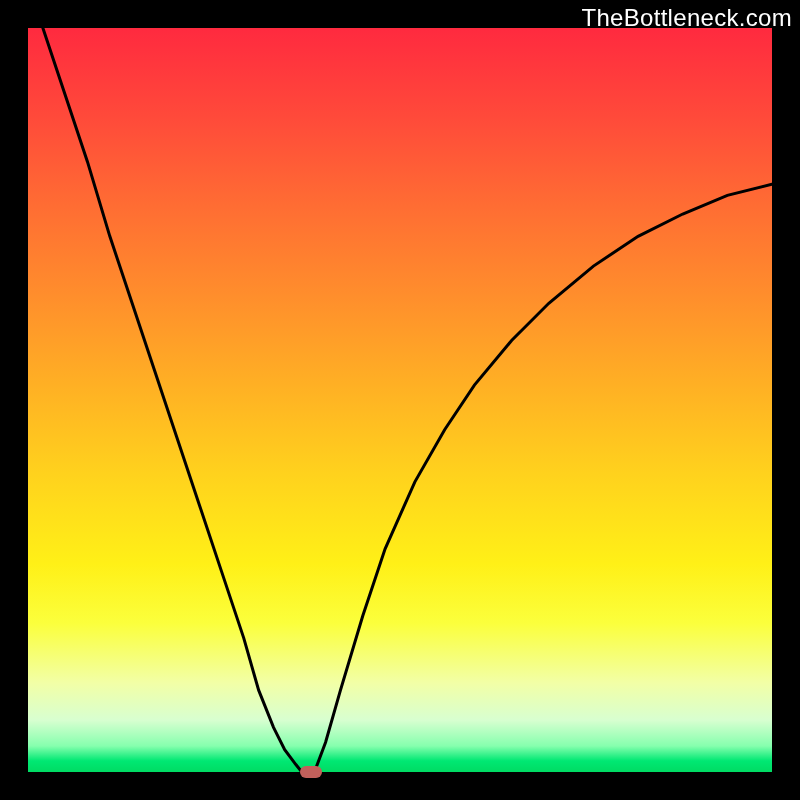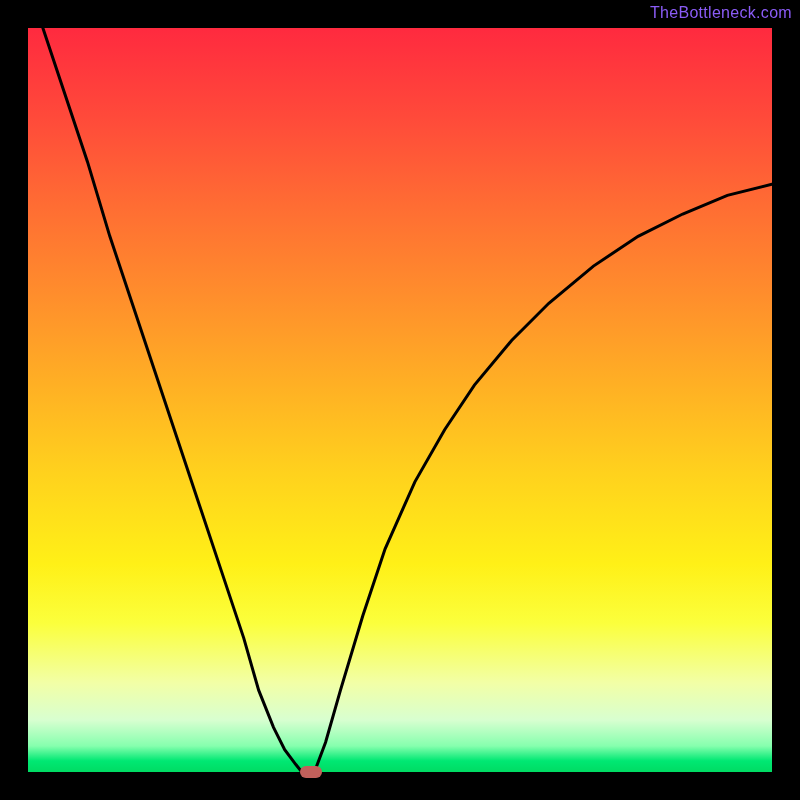--- a/index.html
+++ b/index.html
@@ -55,22 +55,22 @@
     width: 22px;
     height: 12px;
     background: #c1605b;
     border-radius: 6px;
     transform: translate(-50%, -50%);
   }
   .watermark {
     position: absolute;
     top: 4px;
     right: 8px;
-    color: #8b5cf6;
-    font-size: 16px;
+    color: #ffffff;
+    font-size: 24px;
     letter-spacing: 0.3px;
   }
 </style>
 </head>
 <body>
 
 <div class="frame">
   <div class="plot-bg"></div>
 
   <svg class="curve-layer" viewBox="0 0 744 744" preserveAspectRatio="none">

